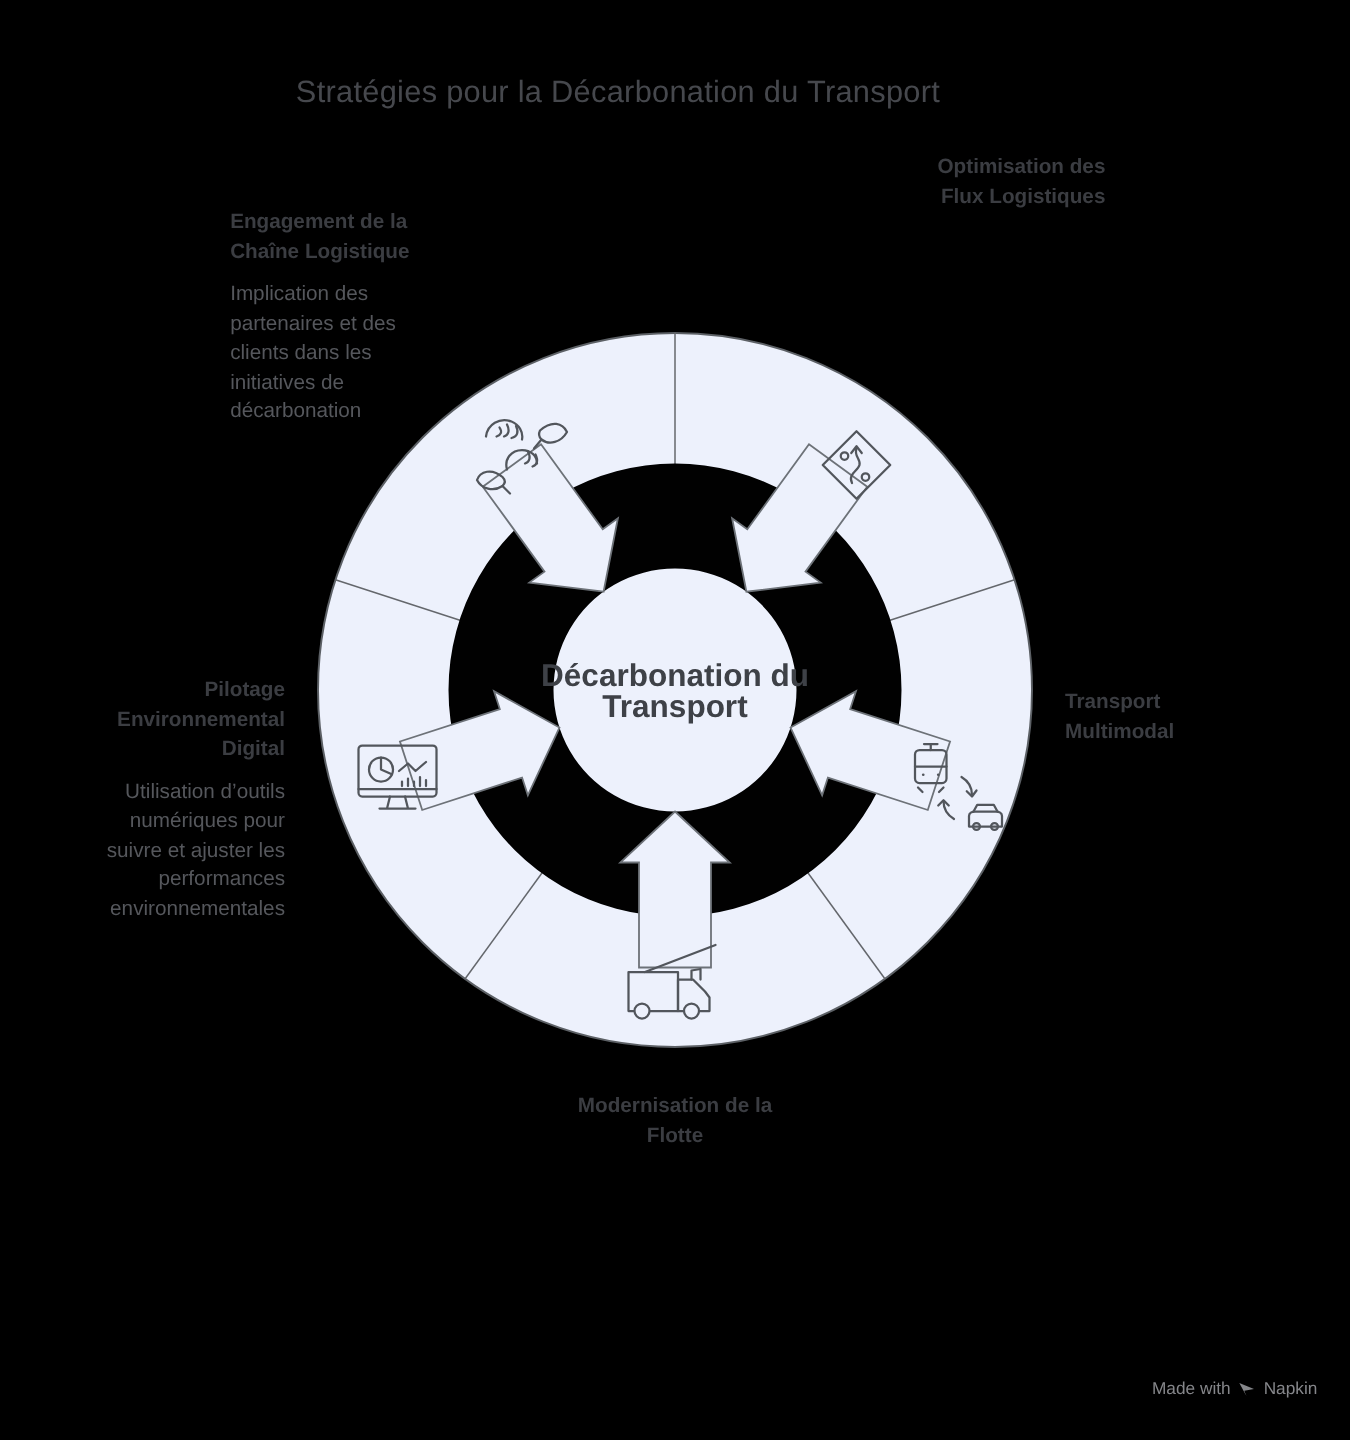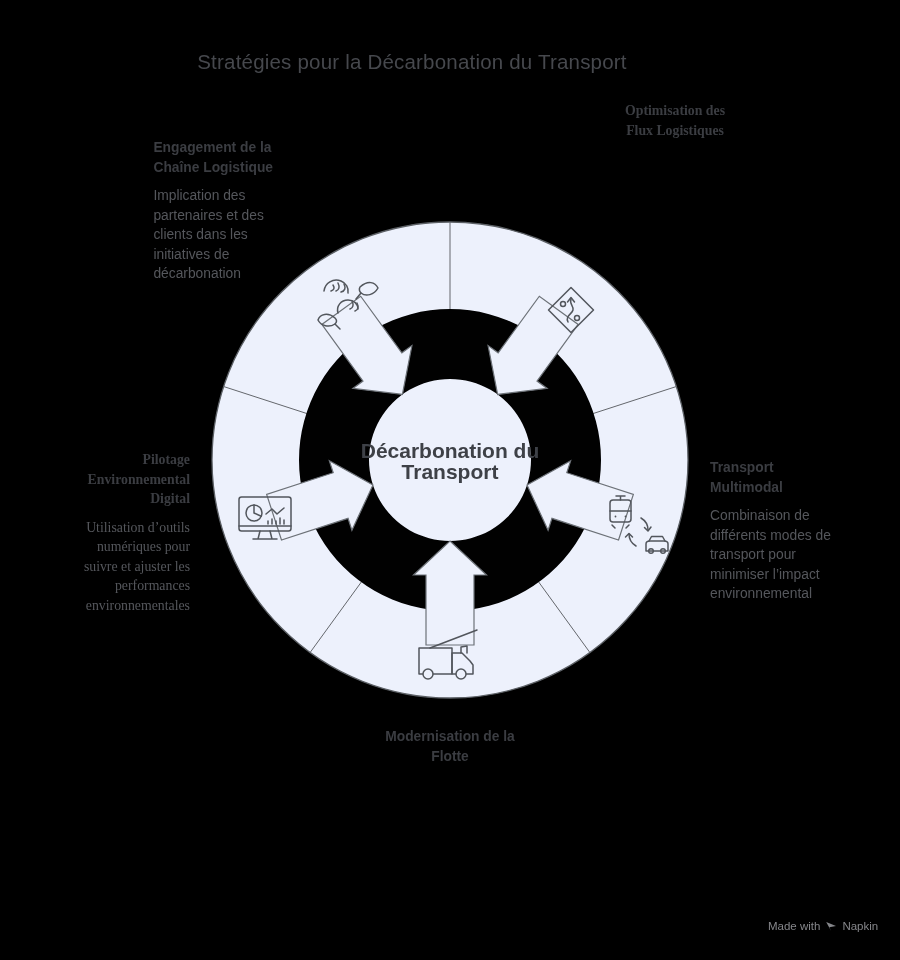--- a/index.html
+++ b/index.html
@@ -13,24 +13,24 @@
   }
   .wheel{position:absolute;left:190px;top:200px;width:520px;height:520px;}
   .center-label{
     position:absolute;left:350px;top:441px;width:200px;text-align:center;
     font-size:21px;line-height:20.5px;font-weight:700;color:#3e4147;white-space:pre-line;
   }
   .block{position:absolute;font-size:13.8px;line-height:19.5px;}
   .block .h{font-weight:700;color:#3b3d42;white-space:pre-line;}
   .block .b{margin-top:9px;font-weight:400;color:#55575c;white-space:pre-line;}
   .blk-tl{right:627px;top:138px;}
-  .blk-tr{left:625px;top:101px;text-align:center;font-family:Liberation Serif, serif;}
+  .blk-tr{left:625px;top:101px;text-align:right;}
   .blk-r {left:710px;top:458px;text-align:left;}
   .blk-b {left:340px;top:727px;width:220px;text-align:center;}
-  .blk-l {right:710px;top:450px;text-align:right;font-family:Liberation Serif, serif;}
+  .blk-l {right:710px;top:450px;text-align:right;}
   .footer{
     position:absolute;left:768px;top:920px;display:flex;align-items:center;gap:5px;
     font-size:11.5px;color:#85868a;cursor:pointer;text-align:center;
   }
   .footer svg{display:block;}
 </style>
 </head>
 <body>
 
 <div class="stage">
@@ -136,25 +136,20 @@
   </div>
 
   <div class="block blk-tr">
     <div class="h">Optimisation des
 Flux Logistiques</div>
   </div>
 
   <div class="block blk-r">
     <div class="h">Transport
 Multimodal</div>
-    <div class="b">Combinaison de
-différents modes de
-transport pour
-minimiser l’impact
-environnemental</div>
   </div>
 
   <div class="block blk-b">
     <div class="h">Modernisation de la
 Flotte</div>
   </div>
 
   <div class="block blk-l">
     <div class="h">Pilotage
 Environnemental

